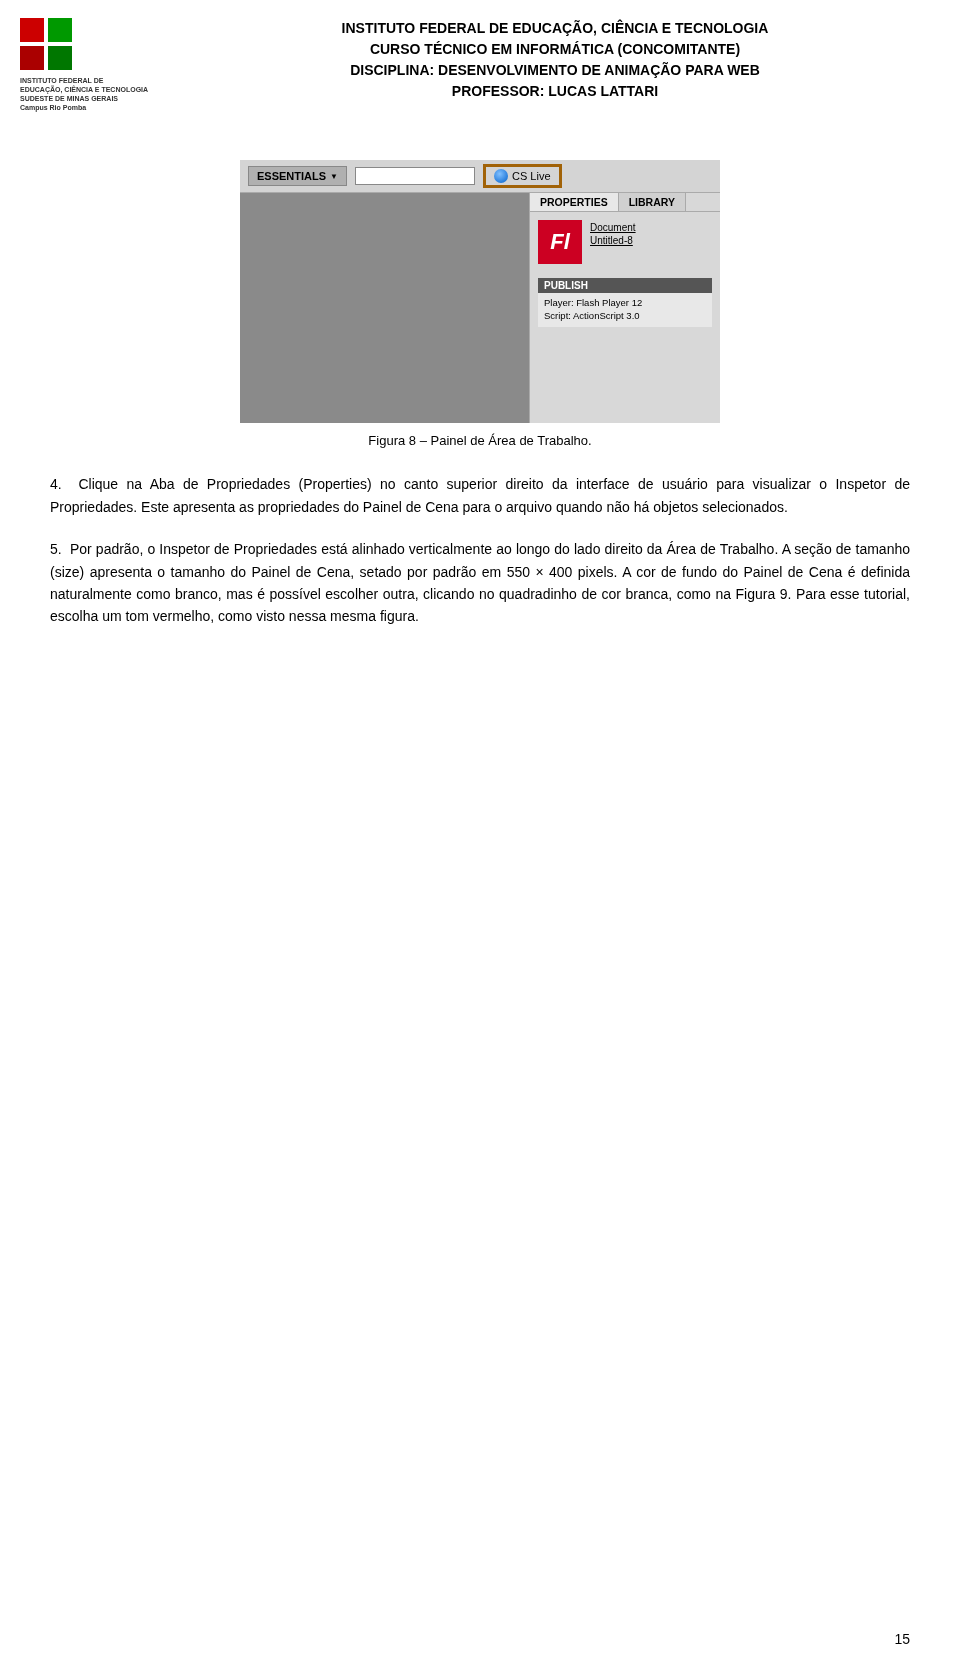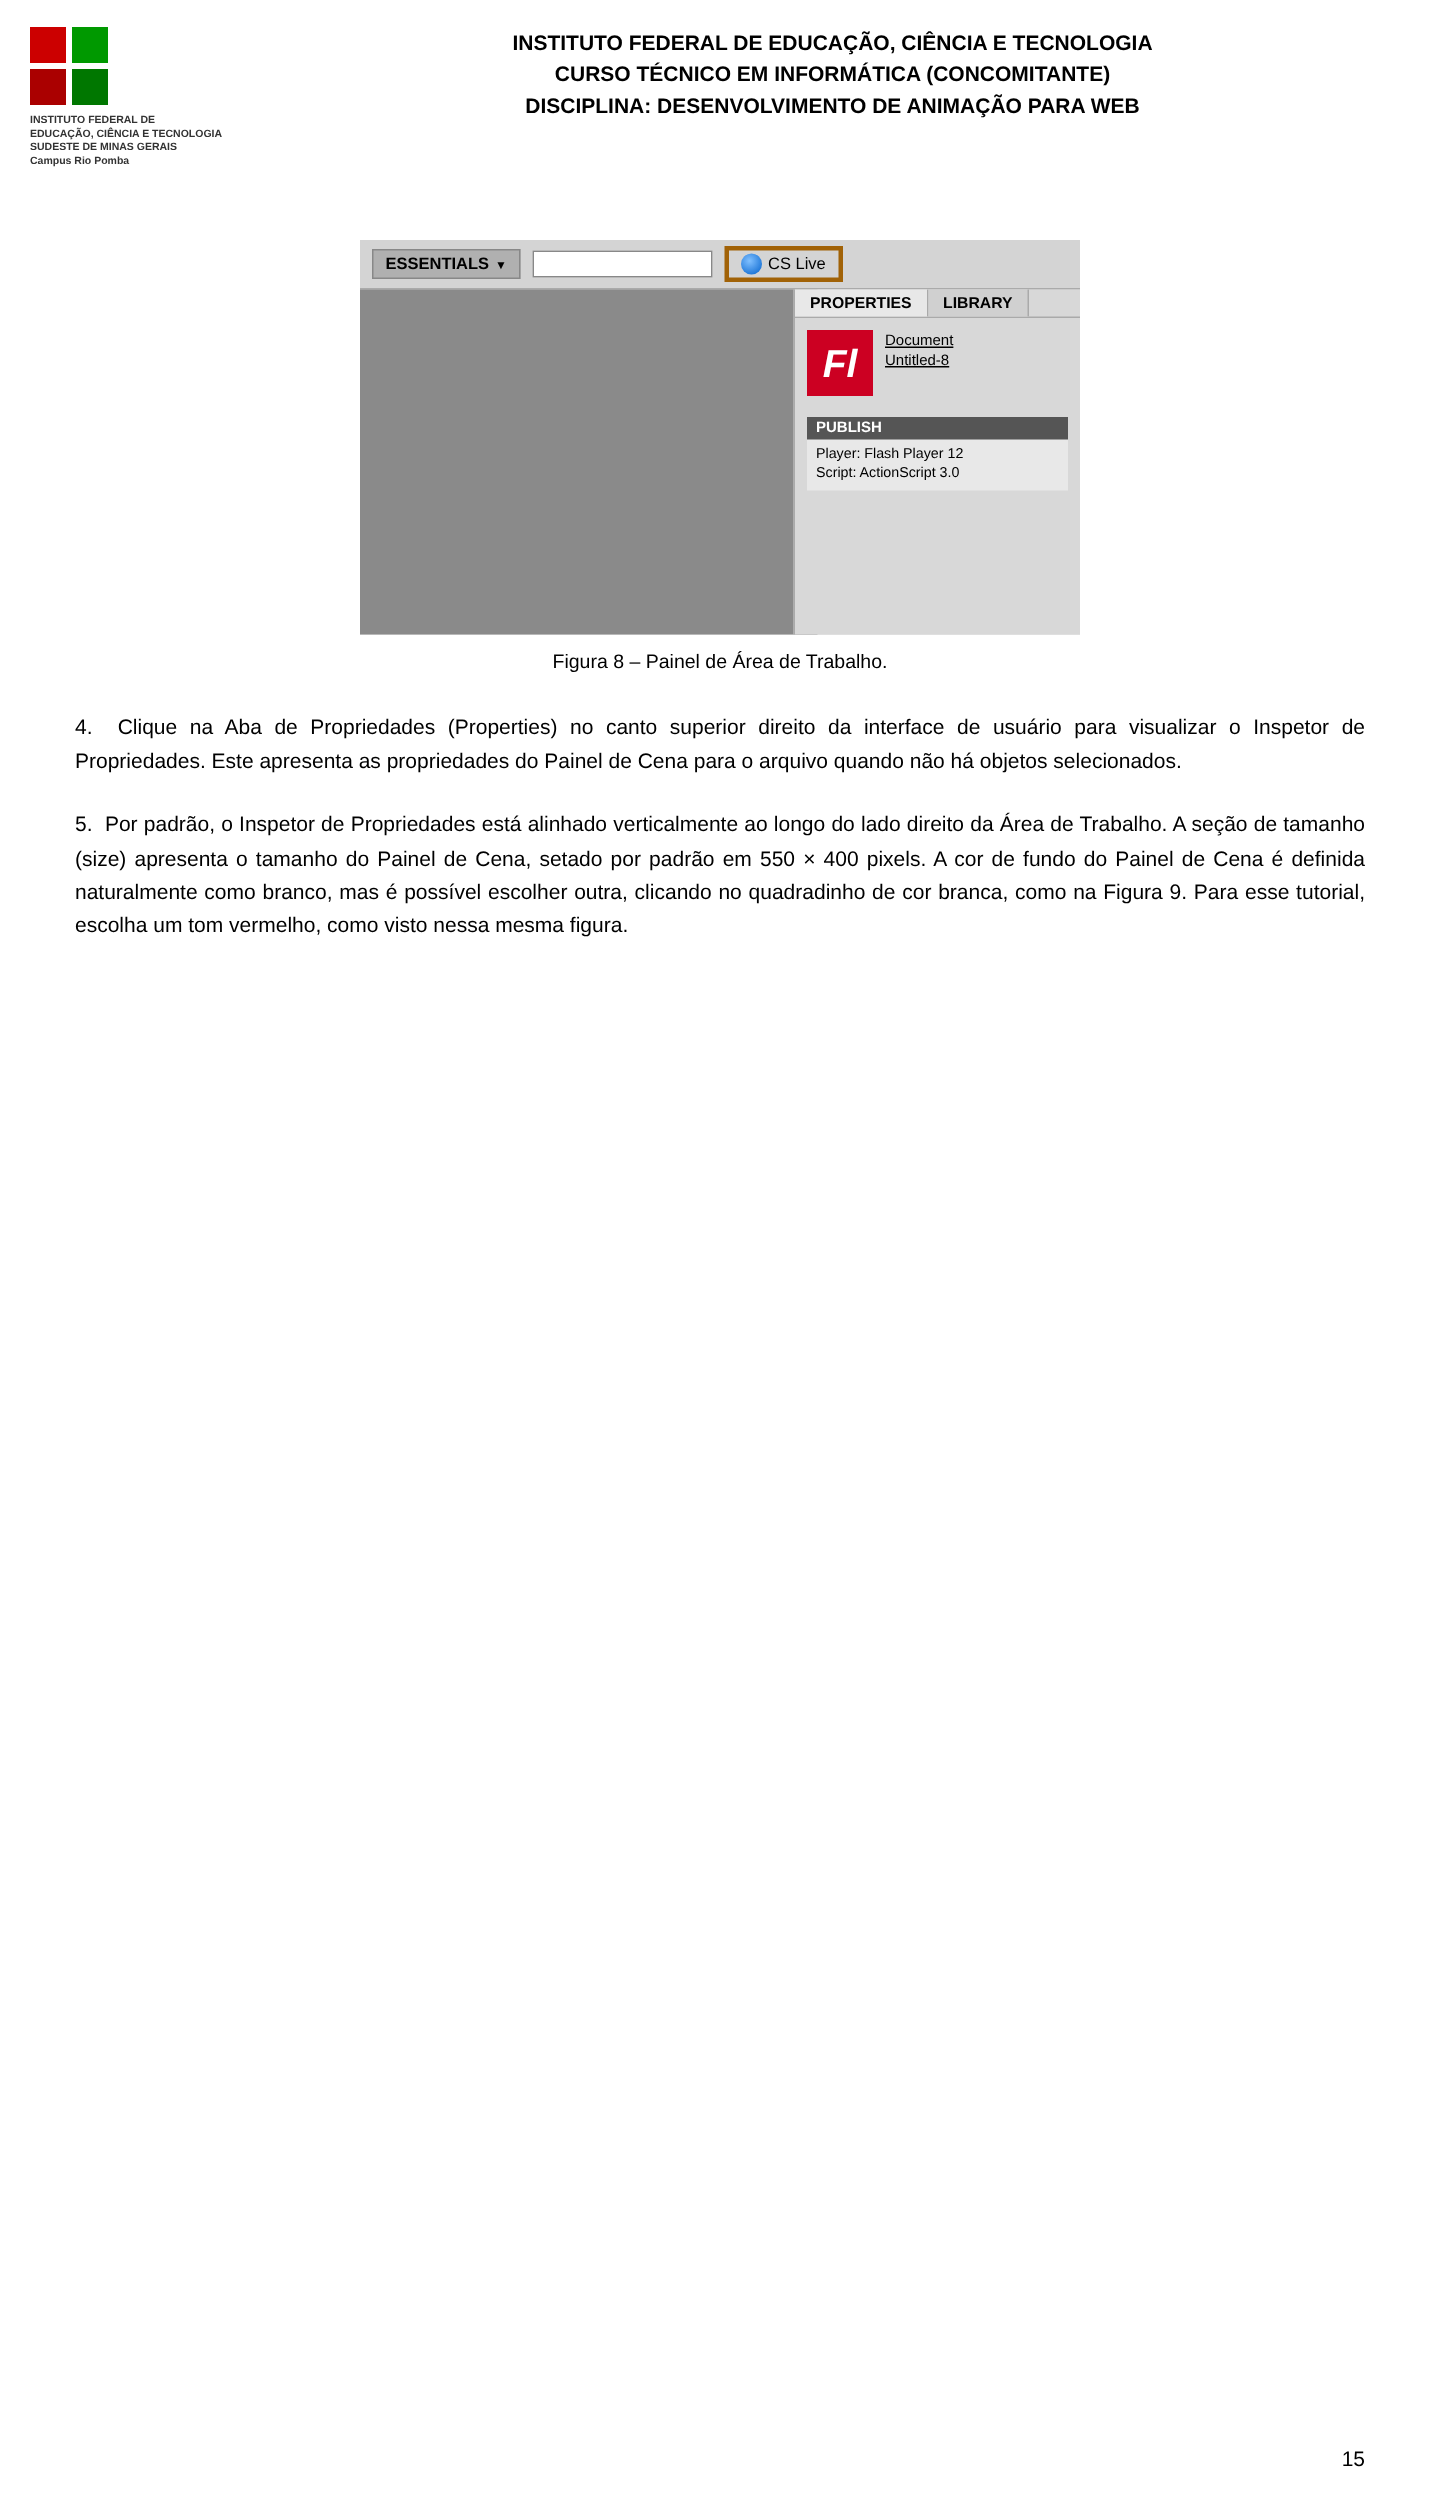--- a/index.html
+++ b/index.html
@@ -192,21 +192,21 @@
 
     .panel-content {
       padding: 8px;
     }
 
     .fl-logo {
       width: 44px;
       height: 44px;
       background: #cc0022;
       color: #fff;
-      font-size: 26px;
+      font-size: 22px;
       font-weight: bold;
       display: flex;
       align-items: center;
       justify-content: center;
       font-style: italic;
       margin-bottom: 6px;
       float: left;
       margin-right: 8px;
     }
 
@@ -304,20 +304,21 @@
       <div class="institute-line">SUDESTE DE MINAS GERAIS</div>
       <div class="campus-line">Campus Rio Pomba</div>
     </div>
   </div>
 
   <div class="header-text">
     <div class="header-title">
       <div>INSTITUTO FEDERAL DE EDUCAÇÃO, CIÊNCIA E TECNOLOGIA</div>
       <div>CURSO TÉCNICO EM INFORMÁTICA (CONCOMITANTE)</div>
       <div>DISCIPLINA: DESENVOLVIMENTO DE ANIMAÇÃO PARA WEB</div>
+      <div>PROFESSOR: LUCAS LATTARI</div>
     </div>
   </div>
 </div>
 
 <div class="main-content">
 
   <div class="screenshot-container">
     <div class="flash-wrapper">
 
       <div class="flash-topbar">

